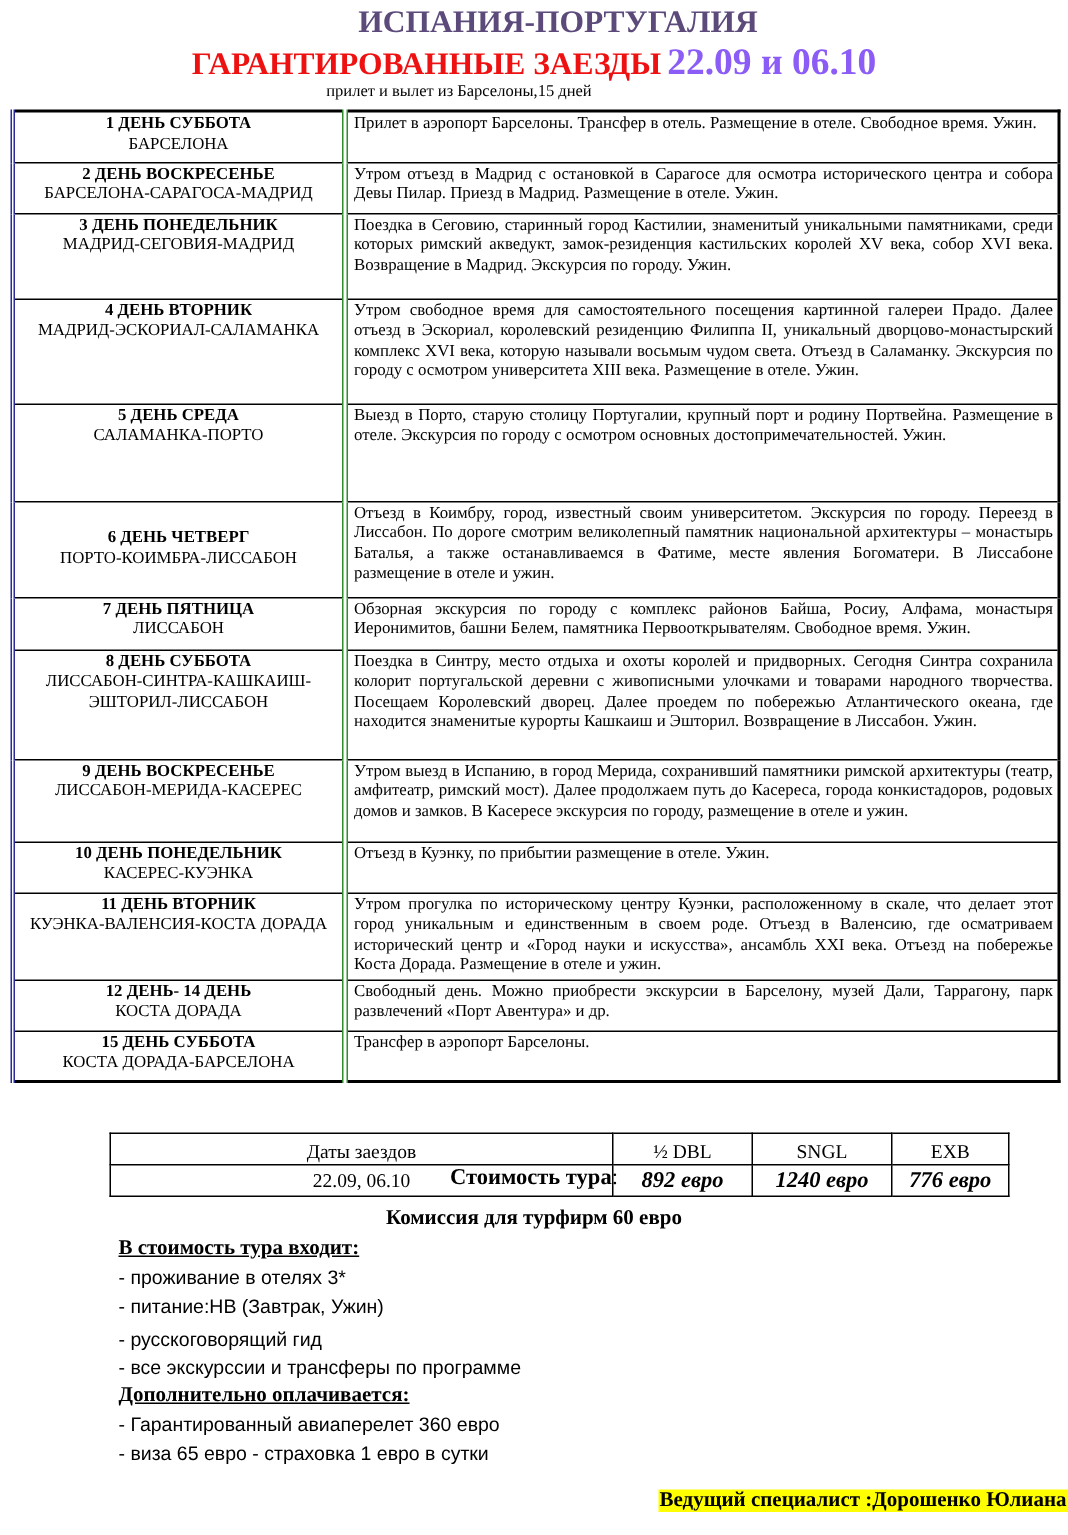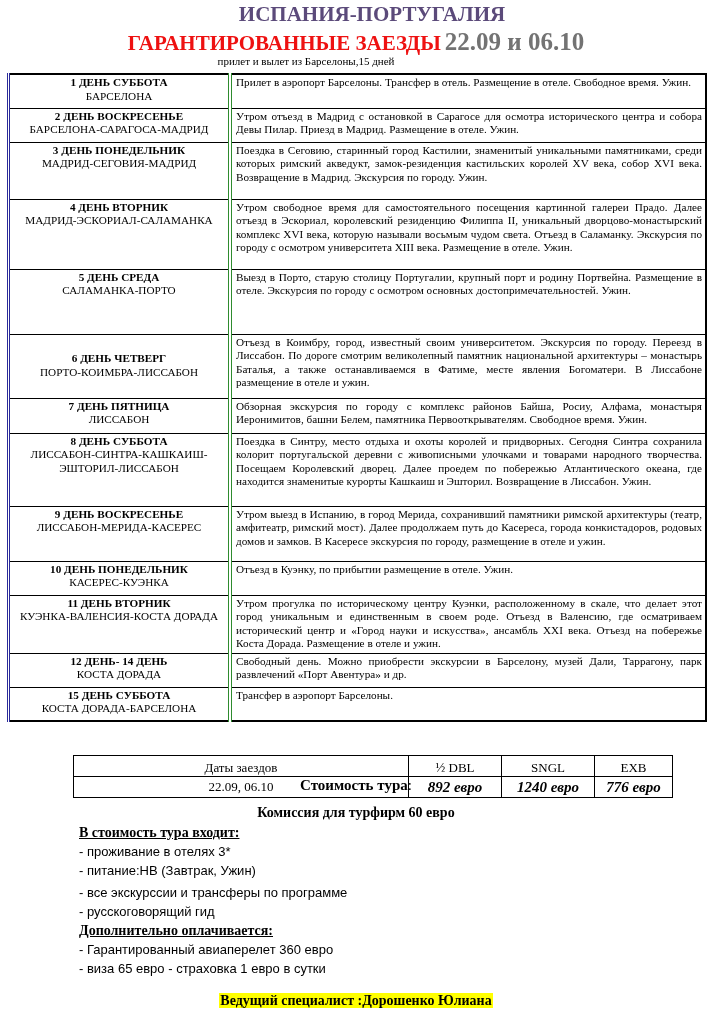--- a/index.html
+++ b/index.html
@@ -1,20 +1,20 @@
 <!DOCTYPE html>
 <html><head>
 <meta charset="utf-8">
 <style>
   html, body { margin: 0; padding: 0; background: #ffffff; }
   body { width: 712px; height: 1023px; position: relative; overflow: hidden; font-family: "Liberation Serif", "DejaVu Serif", serif; color: #000; }
   .title1 { position: absolute; top: 2px; left: 16px; width: 712px; text-align: center; font-size: 21px; font-weight: bold; color: #5b4a7a; letter-spacing: 0px; }
   .title2 { position: absolute; top: 28px; left: 0; width: 712px; text-align: center; font-weight: bold; }
   .title2 .red { color: #ee1111; font-size: 21px; }
-  .title2 .blue { color: #737373; font-size: 25px; }
+  .title2 .blue { color: #8b5cf6; font-size: 25px; }
   .title3 { position: absolute; top: 55px; left: 0; width: 612px; text-align: center; color: #000000; font-size: 11px; }
 
   .itin { position: absolute; top: 73px; left: 7px; width: 700px; border-collapse: collapse; table-layout: fixed; }
   .itin td { font-size: 11.2px; line-height: 13.5px; vertical-align: top; padding: 1px 3px 2px 4px; }
   .itin td.day { width: 214px; text-align: center; border-top: 1px solid #000; border-bottom: 1px solid #000; border-left: 3px double #2b2b9a; border-right: 4px double #2e8b2e; padding: 1px 2px 2px 2px; }
   .itin td.desc { text-align: justify; border-top: 1px solid #14532d; border-bottom: 1px solid #000; border-right: 2px solid #000; }
   .itin tr:first-child td { border-top: 2px solid #000; }
   .itin tr:last-child td { border-bottom: 2px solid #000; }
   .day .d { font-weight: bold; display: block; }
   .day .r { display: block; }
@@ -22,21 +22,21 @@
   .cost-label { position: absolute; top: 737px; left: 0; width: 712px; text-align: center; font-size: 15px; font-weight: bold; margin-top: 40px; }
   .cost-label span.n { font-weight: normal; }
   .price { position: absolute; top: 755px; left: 73px; width: 600px; border-collapse: collapse; }
   .price td { border: 1px solid #000; text-align: center; font-size: 13px; padding: 0 2px; height: 20px; }
   .price td.hdr { vertical-align: bottom; }
   .price td.val { font-weight: bold; font-style: italic; font-size: 15px; }
   .commission { position: absolute; top: 805px; left: 0; width: 712px; text-align: center; font-size: 14px; font-weight: bold; }
   .inc { position: absolute; top: 823px; left: 79px; font-size: 14px; line-height: 19px; }
   .inc .h { font-weight: bold; text-decoration: underline; }
   .inc .li { font-family: "Liberation Sans", "DejaVu Sans", sans-serif; font-size: 13px; }
-  .footer { position: absolute; top: 991px; left: 0; width: 712px; text-align: center; }
+  .footer { position: absolute; top: 991px; left: 0; width: 712px; text-align: right; }
   .footer span { background: #ffff00; font-weight: bold; font-size: 14px; padding: 0 1px; }
 </style>
 </head>
 <body>
 
 <div class="title1">ИСПАНИЯ-ПОРТУГАЛИЯ</div>
 <div class="title2">
   <span class="red">ГАРАНТИРОВАННЫЕ ЗАЕЗДЫ</span>
   <span class="blue">22.09 и 06.10</span>
 </div>
@@ -156,20 +156,20 @@
   </tr>
 </tbody>
   </table>
 
 <div class="commission">Комиссия для турфирм 60 евро</div>
 
 <div class="inc">
   <div class="h">В стоимость тура входит:</div>
   <div class="li">- проживание в отелях 3*</div>
   <div class="li" style="margin-bottom:3px">- питание:HB (Завтрак, Ужин)</div>
+  <div class="li">- русскоговорящий гид</div>
   <div class="li">- все экскурссии и трансферы по программе</div>
-  <div class="li">- русскоговорящий гид</div>
   <div class="h">Дополнительно оплачивается:</div>
   <div class="li">- Гарантированный авиаперелет  360 евро</div>
   <div class="li">- виза 65 евро - страховка 1 евро в сутки</div>
 </div>
 
 <div class="footer"><span>Ведущий специалист :Дорошенко Юлиана</span></div>
 
 </body></html>

